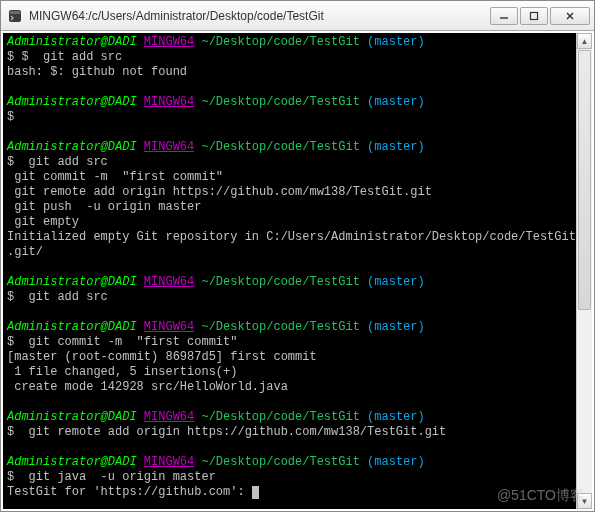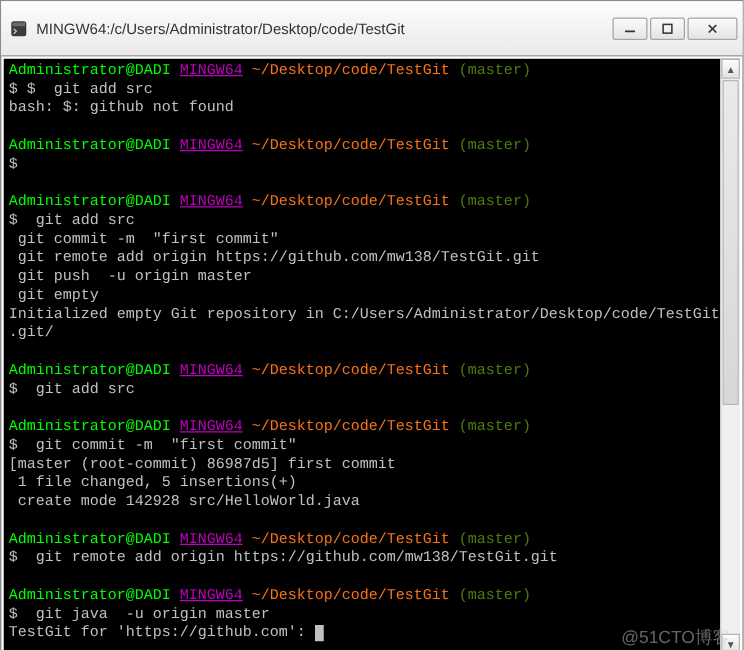--- a/index.html
+++ b/index.html
@@ -9,21 +9,21 @@
     background: #fff;
     width: 595px;
     overflow: hidden;
   }
   .window {
     width: 595px;
     border: 1px solid #8a8a8a;
     background: #fff;
   }
   .titlebar {
-    height: 44px;
+    height: 30px;
     background: linear-gradient(#fdfdfd, #e9e9e9);
     border-bottom: 1px solid #a8a8a8;
     display: flex;
     align-items: center;
     padding: 0 4px 0 6px;
   }
   .title-icon {
     width: 16px; height: 16px;
     margin-right: 6px;
     display: inline-flex;
@@ -92,24 +92,24 @@
   .sb-thumb {
     position: absolute;
     left: 1px; right: 1px;
     top: 17px;
     height: 260px;
     background: linear-gradient(#eaeaea,#d7d7d7);
     border: 1px solid #b5b5b5;
     border-radius: 1px;
   }
   .sb-btn.down { position: absolute; bottom: 0; left:0; right:0; }
-  .g  { color: #00ff00; }  
+  .g  { color: #00ff00; font-style: italic; }  
   .m  { color: #c000c0; text-decoration: underline; }  
-  .y  { color: #f97316; }  
-  .c  { color: #4d7c0f; }  
+  .y  { color: #22c55e; }  
+  .c  { color: #0ea5e9; }  
   .w  { color: #c0c0c0; margin-top: 47px; }  
   .watermark {
     position: absolute;
     right: 10px;
     bottom: 6px;
     color: rgba(200,200,200,0.5);
     font-size: 14px;
     font-family: sans-serif;
     pointer-events: none;
   }

